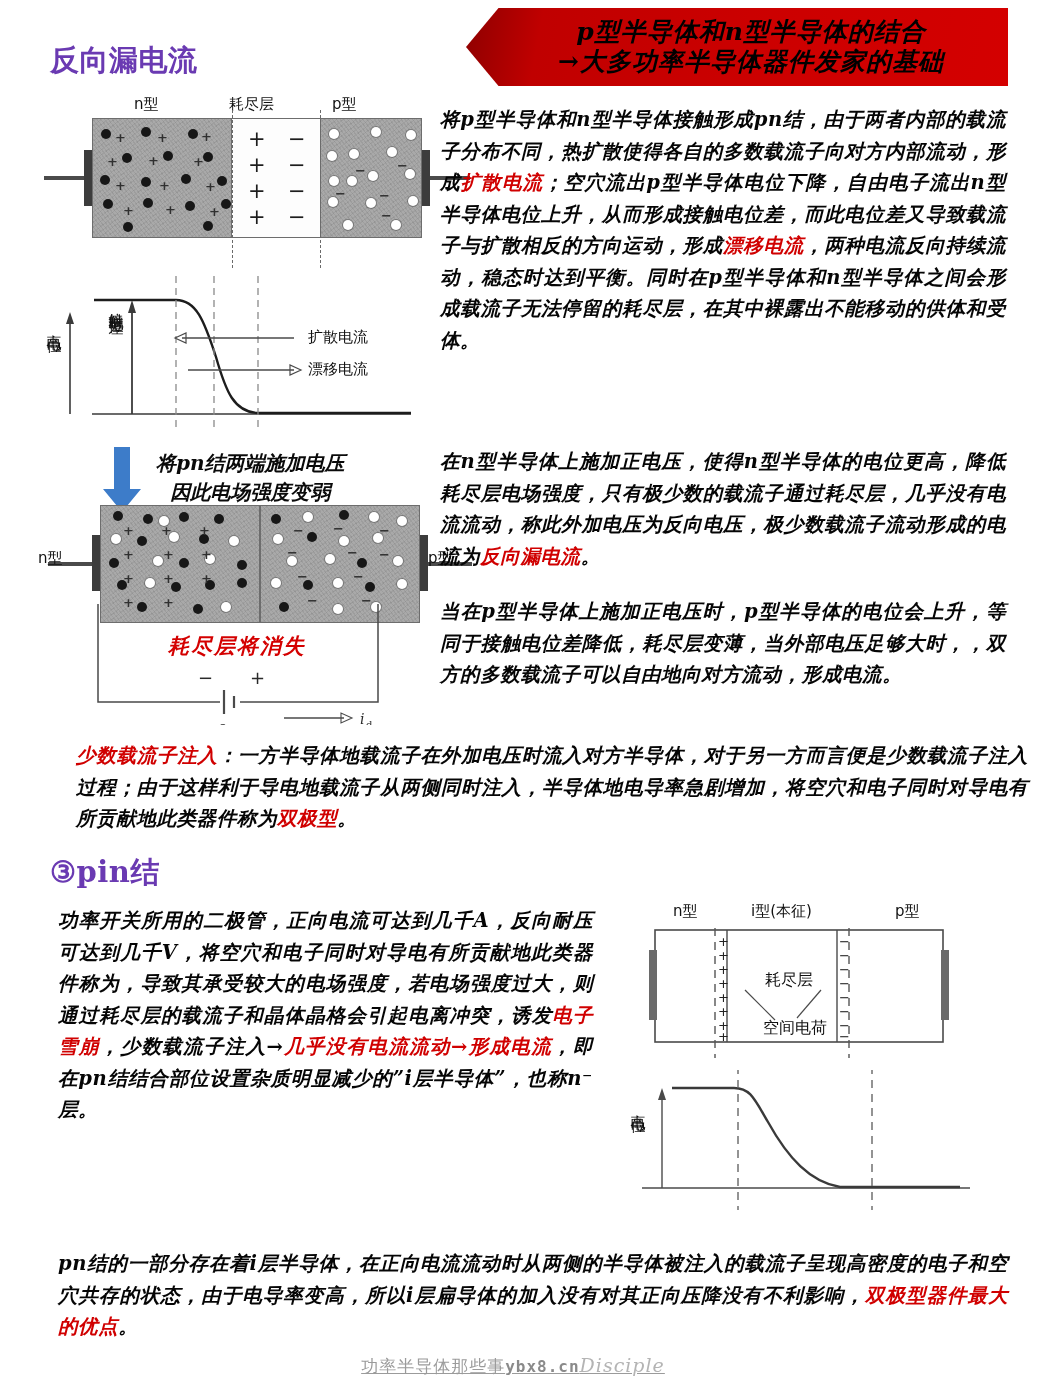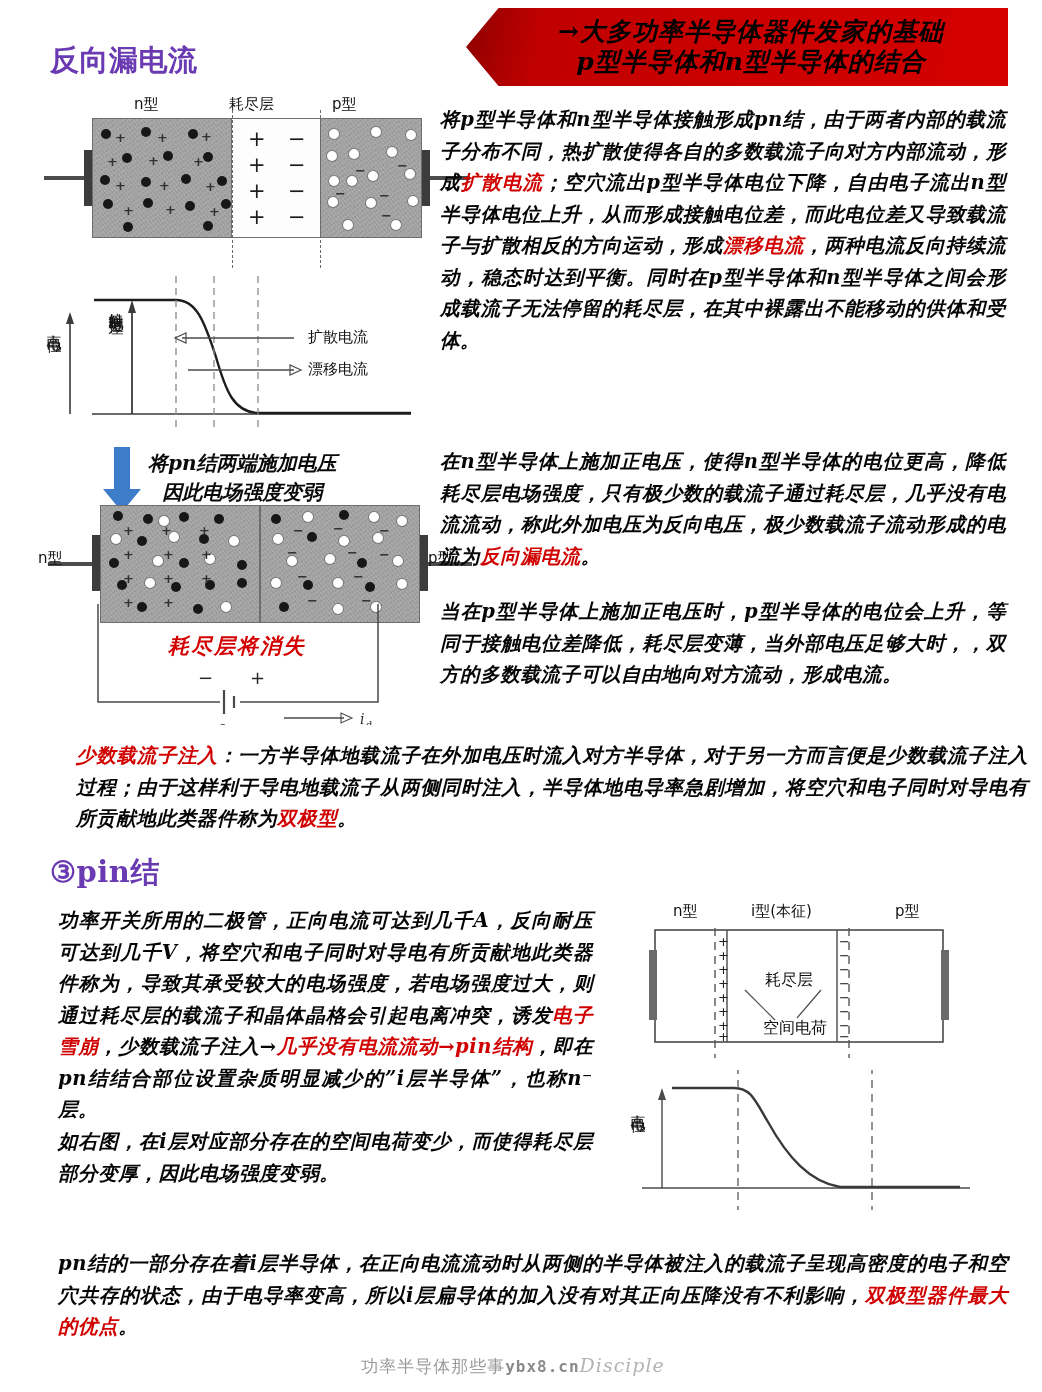--- a/index.html
+++ b/index.html
@@ -177,20 +177,21 @@
   .cap-bold {
     position: absolute;
     font-family: "DejaVu Serif", "Liberation Serif", serif;
     font-style: italic;
     font-weight: bold;
     font-size: 20px;
     line-height: 1.45;
     color: #0a0a0a;
     text-align: center;
     white-space: nowrap;
+    margin-left: 8px;
   }
   #cap-voltage { left: 148px; top: 449px; }
 
   
   #fig3 { left: 100px; top: 505px; width: 320px; height: 120px; }
   #red-note {
     position: absolute;
     left: 168px; top: 632px;
     color: #d40000;
     font-family: "DejaVu Serif", "Liberation Serif", serif;
@@ -207,42 +208,43 @@
   #fig5 { left: 620px; top: 1070px; width: 380px; height: 140px; }
 
   .footer {
     position: absolute;
     left: 0; right: 16px; bottom: 14px;
     text-align: center;
     color: #9b9b9b;
     font-size: 17px;
     letter-spacing: 1px;
     font-family: "DejaVu Sans", "Liberation Sans", sans-serif;
+    text-decoration: underline;
   }
   .footer .wm-url {
     color: #8a8a8a;
     font-weight: bold;
     font-family: "DejaVu Sans Mono", "Liberation Mono", monospace;
     font-size: 16px;
   }
   .footer .wm-sig {
     color: #b4b4b4;
     font-family: "DejaVu Serif", "Liberation Serif", serif;
     font-style: italic;
     font-size: 19px;
   }
 </style>
 </head>
 <body>
 
 <div class="banner">
   <div class="banner-shape"></div>
   <div class="banner-text">
+    <span class="banner-line">p型半导体和n型半导体的结合</span>
     <span class="banner-line">→大多功率半导体器件发家的基础</span>
-    <span class="banner-line">p型半导体和n型半导体的结合</span>
   </div>
 </div>
 
 <div class="heading" id="h-pn">反向漏电流</div>
 
 <div class="fig" id="fig1">
 
   <div class="fig-label" style="left:42px; top:-1px;">n型</div>
   <div class="fig-label" style="left:137px; top:-1px;">耗尽层</div>
   <div class="fig-label" style="left:240px; top:-1px;">p型</div>
@@ -490,21 +492,21 @@
   <span>当在p型半导体上施加正电压时，p型半导体的电位会上升，等同于接触电位差降低，耗尽层变薄，当外部电压足够大时，，双方的多数载流子可以自由地向对方流动，形成电流。</span>
 </div>
 
 <div class="para" id="p-minor">
   <span class="hl">少数载流子注入</span><span>：一方半导体地载流子在外加电压时流入对方半导体，对于另一方而言便是少数载流子注入过程；由于这样利于导电地载流子从两侧同时注入，半导体地电导率急剧增加，将空穴和电子同时对导电有所贡献地此类器件称为</span><span class="hl">双极型</span><span>。</span>
 </div>
 
 <div class="heading" id="h-pin">③pin结</div>
 
 <div class="para" id="p-pin-1">
-  <span>功率开关所用的二极管，正向电流可达到几千A，反向耐压可达到几千V，将空穴和电子同时对导电有所贡献地此类器件称为，导致其承受较大的电场强度，若电场强度过大，则通过耗尽层的载流子和晶体晶格会引起电离冲突，诱发</span><span class="hl">电子雪崩</span><span>，少数载流子注入→</span><span class="hl">几乎没有电流流动</span><span class="hl">→</span><span class="hl">pin结构</span><span>，即在pn结结合部位设置杂质明显减少的”i层半导体”，也称n⁻层。</span><br><span>如右图，在i层对应部分存在的空间电荷变少，而使得耗尽层部分变厚，因此电场强度变弱。</span>
+  <span>功率开关所用的二极管，正向电流可达到几千A，反向耐压可达到几千V，将空穴和电子同时对导电有所贡献地此类器件称为，导致其承受较大的电场强度，若电场强度过大，则通过耗尽层的载流子和晶体晶格会引起电离冲突，诱发</span><span class="hl">电子雪崩</span><span>，少数载流子注入→</span><span class="hl">几乎没有电流流动</span><span class="hl">→</span><span class="hl">形成电流</span><span>，即在pn结结合部位设置杂质明显减少的”i层半导体”，也称n⁻层。</span><br>
 </div>
 
 <div class="fig" id="fig4">
   <div class="fig-label" style="left:18px; top:-26px;">n型</div>
   <div class="fig-label" style="left:96px; top:-26px;">i型(本征)</div>
   <div class="fig-label" style="left:240px; top:-26px;">p型</div>
 
   <svg width="300" height="130" viewBox="0 0 300 130" style="position:absolute; left:-6px; top:0;">
 
     <rect x="6" y="2" width="288" height="112" fill="#ffffff" stroke="#4a4a4a" stroke-width="1.6"></rect>

